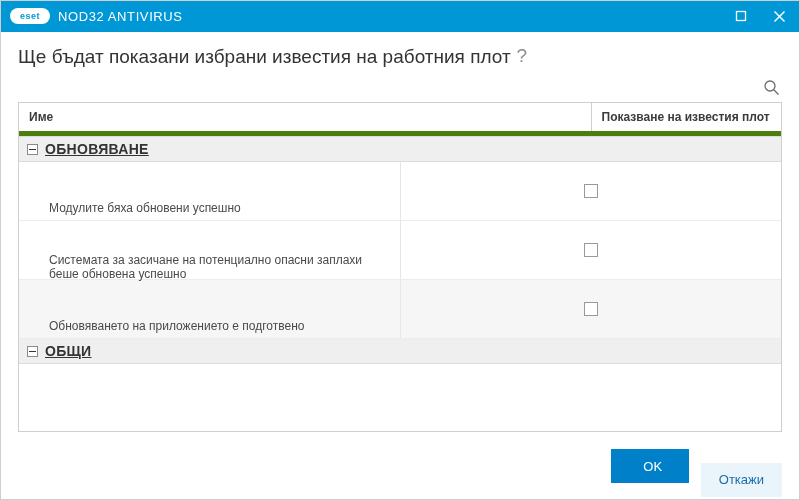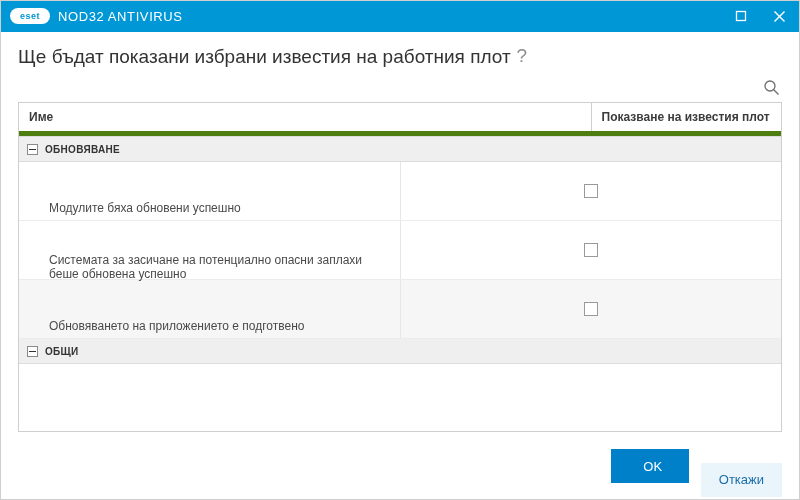--- a/index.html
+++ b/index.html
@@ -168,24 +168,25 @@
     position: relative;
     flex: 0 0 auto;
   }
   .expander::before {
     content: "";
     position: absolute;
     width: 7px; height: 1px;
     background: #333333;
   }
   .group-label {
-    font-size: 10px;
+    font-size: 14px;
     font-weight: bold;
     color: #333333;
     letter-spacing: 0.3px;
+    text-decoration: underline;
   }
 
   tr.item td { border-bottom: 1px solid #ececec; }
   tr.item.alt td { background: #f6f6f6; }
   tr.item td { background: #ffffff; }
   .item-inner {
     padding: 5px 10px 5px 30px;
     font-size: 12px;
     color: #4a4a4a;
     height: 24px;

